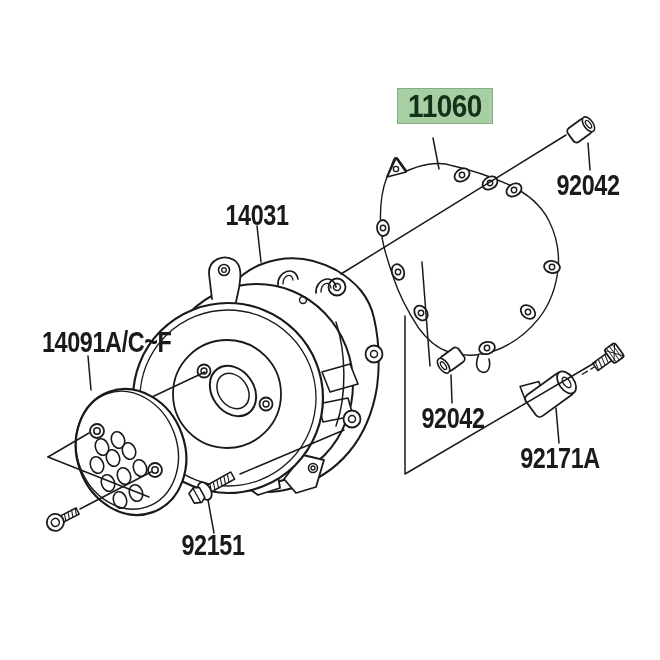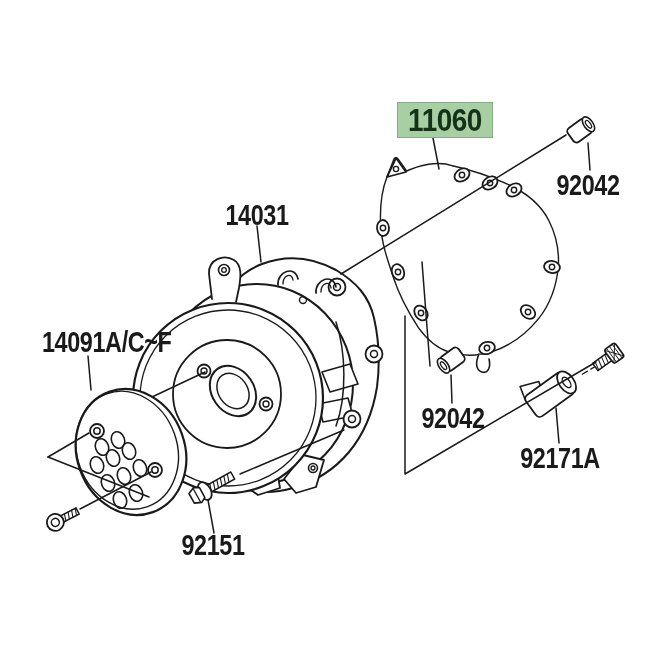--- a/index.html
+++ b/index.html
@@ -217,21 +217,21 @@
     <line x1="88" y1="356" x2="91" y2="390"></line>
     <line x1="48" y1="457" x2="89" y2="433"></line>
     <line x1="48" y1="457" x2="149" y2="497"></line>
     <line x1="152" y1="397" x2="205" y2="372"></line>
     <line x1="240" y1="474" x2="344" y2="430"></line>
     <line x1="208" y1="500" x2="214" y2="533"></line>
     <line x1="80" y1="509" x2="151" y2="472"></line>
   </g>
 </svg>
 
-  <div class="hlbox" style="left:397px;top:102px;width:96px;height:36px;">
+  <div class="hlbox" style="left:397px;top:88px;width:96px;height:36px;">
     <span class="lbl-in">11060</span>
   </div>
 
   <div class="lbl" style="left:547px;top:172px;width:82px;height:26px;">92042</div>
 
   <div class="lbl" style="left:216px;top:202px;width:82px;height:26px;">14031</div>
 
   <div class="lbl left-anchor" style="left:42px;top:329px;height:26px;">14091A/C~F</div>
 
   <div class="lbl" style="left:412px;top:405px;width:82px;height:26px;">92042</div>

